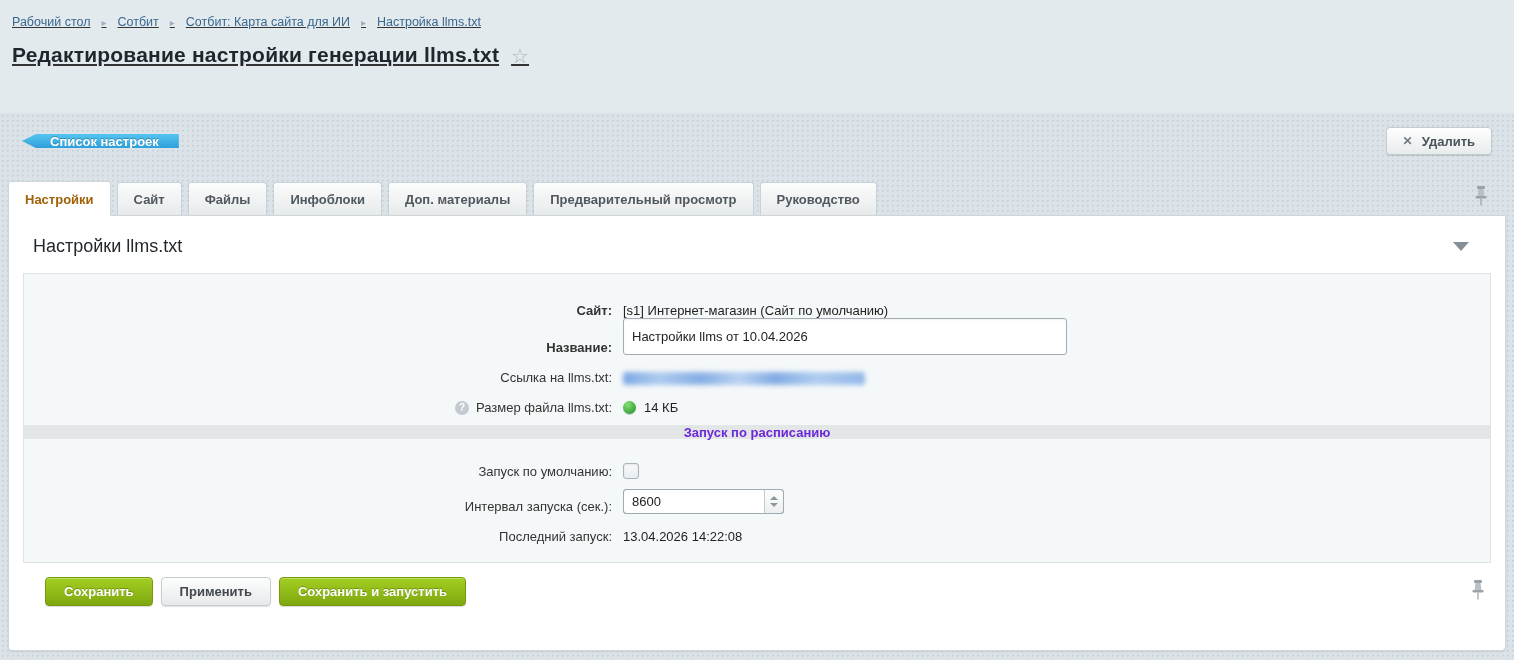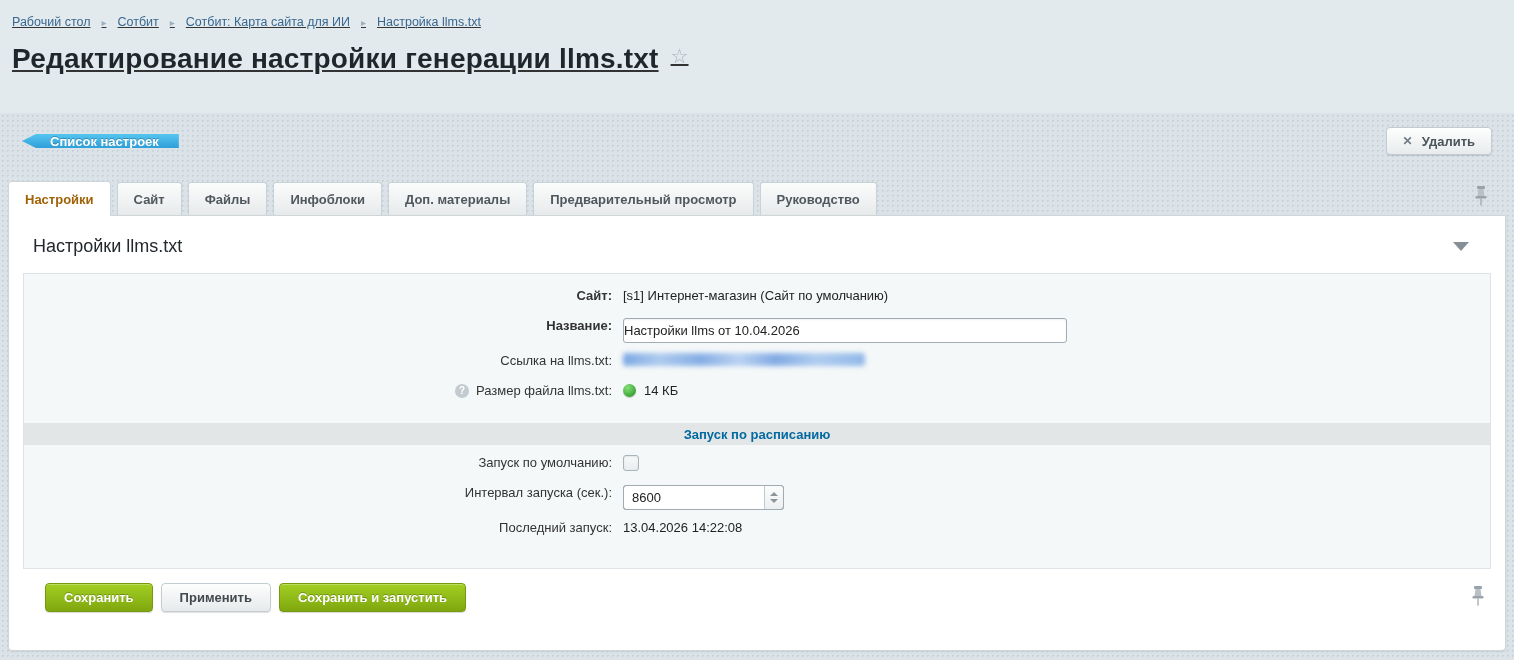--- a/index.html
+++ b/index.html
@@ -4,21 +4,21 @@
 <style>
   * { margin:0; padding:0; box-sizing:border-box; }
   html,body { width:1514px; height:660px; overflow:hidden; }
   body { font-family:"Liberation Sans", sans-serif; background:#e3eaee; color:#333; }
 
   .topbar { height:113px; background:#e3eaee; padding:15px 12px 0 12px;text-decoration:underline; }
   .breadcrumb { font-size:12.5px; display:flex; align-items:center; }
   .breadcrumb a { color:#39678f; text-decoration:none; cursor:pointer; }
   .breadcrumb .sep { color:#9db0c0; font-size:10px; margin:0 11px; }
   .title-row { margin-top:14px; padding-left:0; display:flex; align-items:flex-start; }
-  .title-row h1 { font-size:28px; font-weight:bold; color:#1f262c; letter-spacing:.2px; }
+  .title-row h1 { font-size:21px; font-weight:bold; color:#1f262c; letter-spacing:.2px; }
   .star { color:#a9b2b9; font-size:20px; margin-left:12px; margin-top:1px; cursor:pointer; }
 
   .workarea { height:547px; background-color:#dbe3e8;
     background-image: radial-gradient(#c6d1d8 1px, rgba(0,0,0,0) 1px);
     background-size:5px 5px; padding:12px 8px 0 8px; }
 
   .toolbar { height:32px; display:flex; justify-content:space-between; align-items:center; padding:0 14px; }
   .btn-back { border:0; height:14px; padding:0 20px 0 28px; font-family:inherit;
     font-size:13px; font-weight:bold; color:#fff; text-shadow:0 -1px 0 rgba(0,0,0,.25);
     background:linear-gradient(#55c5f0,#2e9fd9);
@@ -40,38 +40,38 @@
   .pin-top { position:absolute; right:18px; bottom:4px; cursor:pointer; }
 
   .panel { position:relative; z-index:1; background:#fff; border:1px solid #cfd6da;
     border-radius:0 0 4px 4px; height:436px; box-shadow:0 1px 2px rgba(0,0,0,.08); }
   .panel-header { display:flex; justify-content:space-between; align-items:center; padding:20px 24px 16px 24px; }
   .panel-header .ptitle { font-size:18px; color:#23282d; }
   .collapse { width:0; height:0; border-left:8px solid rgba(0,0,0,0); border-right:8px solid rgba(0,0,0,0);
     border-top:9px solid #878f96; cursor:pointer; margin-right:12px; }
 
   .form-box { margin:0 14px; background:#f5f8f9; border:1px solid #dde3e6; padding:14px 0 18px 0; }
-  .row { display:flex; align-items:flex-start; min-height:30px; font-size:13px; }
+  .row { display:flex; align-items:flex-end; min-height:30px; font-size:13px; }
   .row.tall { min-height:35px; }
   .lbl { width:588px; display:flex; justify-content:flex-end; align-items:center; gap:7px;
     text-align:right; color:#333; }
   .lbl.bold { font-weight:bold; }
   .val { margin-left:11px; display:flex; align-items:center; color:#222; }
   .help { width:14px; height:14px; border-radius:50%; background:#c3cad0; color:#fff; font-size:10px;
     font-weight:bold; display:flex; align-items:center; justify-content:center; cursor:pointer; flex:none; }
-  .text-input { width:444px; height:25px; border:1px solid #a0abb3; border-radius:3px; padding:0 0;
+  .text-input { width:444px; height:37px; border:1px solid #a0abb3; border-radius:3px; padding:0 8px;
     font-family:inherit; font-size:13px; color:#222; background:#fff; box-shadow:inset 0 1px 2px rgba(0,0,0,.06); }
   .blur-link { display:block; width:242px; height:13px; border-radius:3px; cursor:pointer;
     background:linear-gradient(90deg,#6f9fe0,#a6c6ee 15%,#7aa6e2 32%,#b3cef1 48%,#76a3e1 63%,#a8c8ef 80%,#88b1e6);
     filter:blur(2.5px); opacity:.9; }
   .lamp { width:13px; height:13px; border-radius:50%; margin-right:8px; flex:none;
     background:radial-gradient(circle at 35% 28%, #86df76, #3aa439 72%); box-shadow:0 1px 1px rgba(0,0,0,.2); }
 
-  .section-bar { margin:10px 0; height:22px; background:#e2e6e7; display:flex; align-items:center;
-    justify-content:center; font-size:13px; font-weight:bold; color:#0369a1; }
+  .section-bar { margin:10px 0; height:14px; background:#e2e6e7; display:flex; align-items:center;
+    justify-content:center; font-size:13px; font-weight:bold; color:#6d28d9; }
 
   .checkbox { width:16px; height:16px; border:1px solid #a9b3ba; border-radius:3px;
     background:linear-gradient(#f8f9fa,#e9edef); box-shadow:inset 0 1px 2px rgba(0,0,0,.08);
     appearance:none; cursor:pointer; }
   .number-input { display:flex; width:161px; height:25px; border:1px solid #a0abb3; border-radius:3px;
     background:#14532d; box-shadow:inset 0 1px 2px rgba(0,0,0,.06); overflow:hidden; }
   .number-input input { flex:1; border:0; outline:none; padding:0 8px; font-family:inherit; font-size:13px; color:#222; min-width:0; }
   .spinner { width:19px; border-left:1px solid #c2cad0; background:linear-gradient(#fcfcfc,#eceff1);
     display:flex; flex-direction:column; align-items:center; justify-content:center; gap:3px; cursor:pointer; }
   .spin-up { width:0; height:0; border-left:4px solid rgba(0,0,0,0); border-right:4px solid rgba(0,0,0,0);

